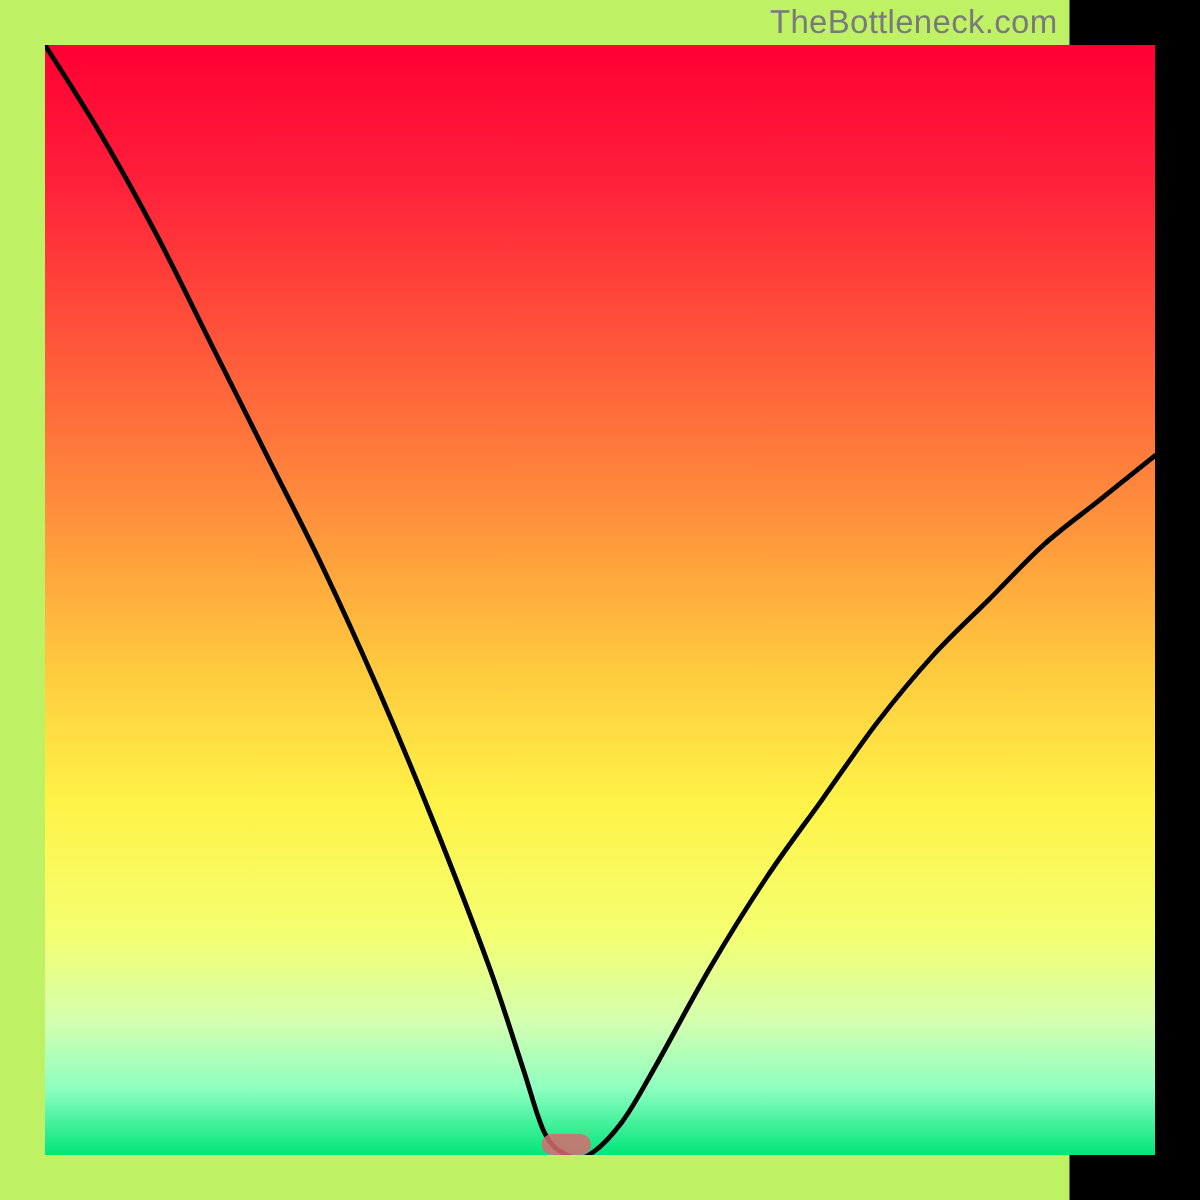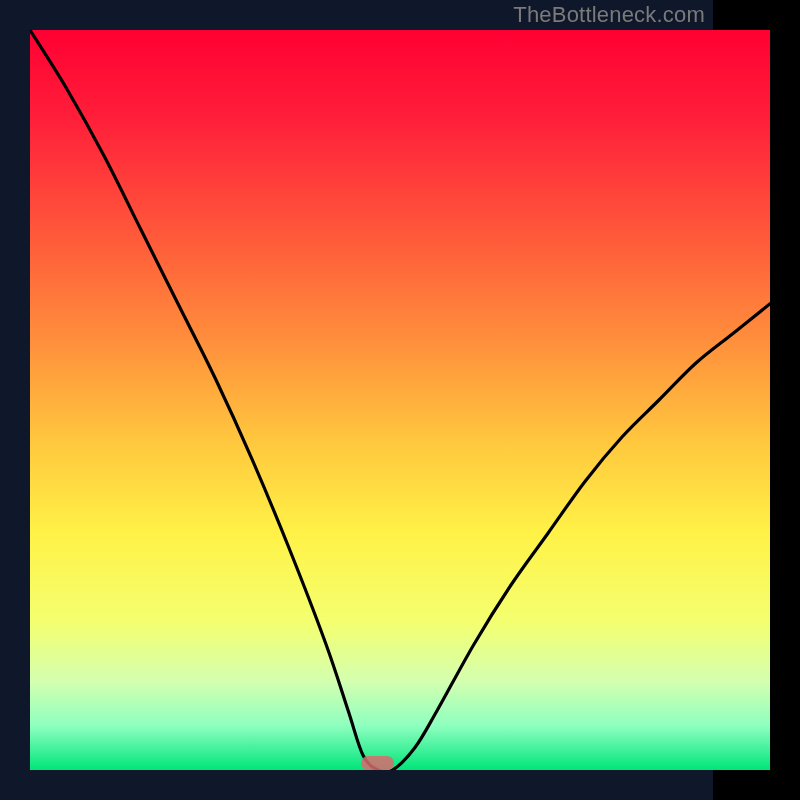--- a/index.html
+++ b/index.html
@@ -8,21 +8,21 @@
     width: 800px;
     height: 800px;
     background: #000;
     overflow: hidden;
     font-family: Arial, Helvetica, sans-serif;
   }
   .frame {
     position: relative;
     width: 713px;
     height: 800px;
-    background: #0f172a;
+    background: #bef264;
   }
   .watermark {
     position: absolute;
     top: 2px;
     right: 8px;
     color: #7a7a7a;
     font-size: 22px;
     letter-spacing: 0.2px;
     z-index: 10;
   }

